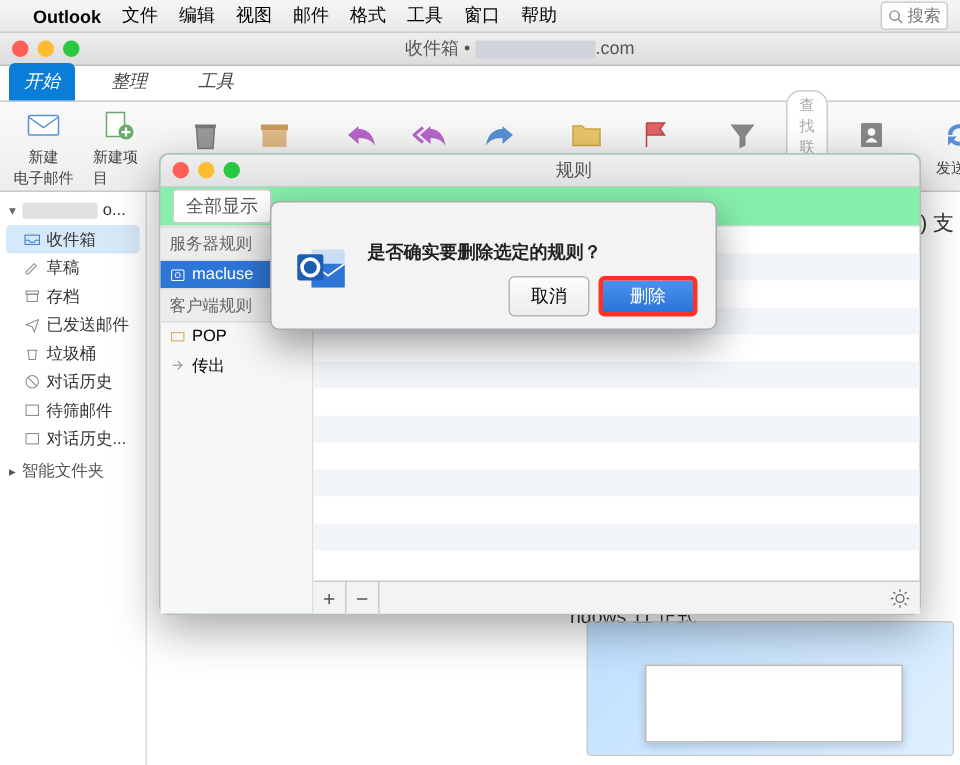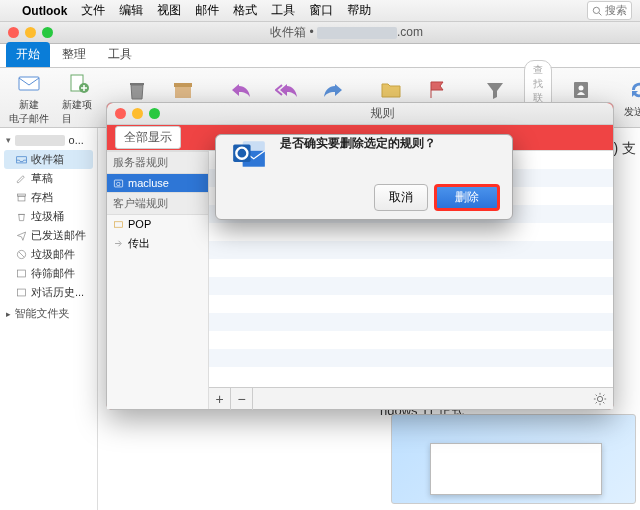--- a/index.html
+++ b/index.html
@@ -15,21 +15,21 @@
 
 
 .win-titlebar { height: 22px; background: linear-gradient(#eeeeee,#dcdcdc); display: flex; align-items: center; padding: 0 8px; font-size: 12px; gap: 8px; border-bottom: 1px solid #bbb; }
 .traffic { display: flex; gap: 6px; }
 .traffic span { width: 11px; height: 11px; border-radius: 50%; display: block; }
 .traffic .r { background: #ff5f57; } .traffic .y { background: #febc2e; } .traffic .g { background: #28c840; }
 .win-title { flex: 1; text-align: center; color: #555; }
 .win-title .masked { display:inline-block; width:80px; height:12px; background:#cfd4da; border-radius:2px; vertical-align:middle; }
 
 
-.tabs { height: 24px; background: #fff; display: flex; align-items: flex-end; gap: 2px; padding-left: 6px; border-bottom: 1px solid #c9c9c9; }
+.tabs { height: 24px; background: #fff; display: flex; align-items: flex-end; gap: 14px; padding-left: 6px; border-bottom: 1px solid #c9c9c9; font-style: italic; }
 .tab { font-size: 12px; padding: 4px 10px; color: #444; border-top-left-radius: 4px; border-top-right-radius: 4px; }
 .tab.active { background: #0a7dd8; color: #fff; }
 
 
 .ribbon { height: 60px; background: linear-gradient(#fafafa,#ededed); border-bottom: 1px solid #c9c9c9; display: flex; align-items: center; gap: 12px; padding: 4px 8px; font-size: 10px; color: #444; }
 .rbtn { display: flex; flex-direction: column; align-items: center; gap: 2px; min-width: 34px; }
 .rbtn.wide { min-width: 42px; justify-content: center; }
 .ricon { width: 26px; height: 26px; display: flex; align-items: center; justify-content: center; }
 .ricon svg { width: 24px; height: 24px; }
 .rsep { width: 1px; height: 44px; background: #d0d0d0; }
@@ -46,41 +46,41 @@
 .sidebar .item svg { width: 11px; height: 11px; flex-shrink:0; }
 .sidebar .section { padding:4px 2px 2px 2px; display:flex; align-items:center; gap:4px; color:#555; }
 .msg-pane { flex: 1; position: relative; background:#fff; }
 .msg-header { position:absolute; right:0; top:12px; font-size:14px; color:#333; padding-right:4px; }
 .msg-body { position:absolute; right:0; top:130px; width:260px; font-size:13px; color:#333; line-height:34px; text-align:left; }
 .msg-body div { white-space:nowrap; overflow:hidden; }
 .msg-img { position:absolute; right:4px; bottom:6px; width:245px; height:90px; background:linear-gradient(135deg,#bfe0ff,#dff0ff); border:1px solid #ccc; border-radius:3px; }
 .msg-img::before { content:""; position:absolute; left:38px; top:28px; width:170px; height:50px; background:#fff; border:1px solid #bbb; box-shadow:0 2px 6px rgba(0,0,0,0.2); }
 
 
-.rules-dialog { position: absolute; left: 106px; top: 102px; width: 508px; height: 308px; background: #ef4444; border: 1px solid #b9b9b9; border-radius: 6px; box-shadow: 0 10px 30px rgba(0,0,0,0.35); display:flex; flex-direction:column; }
+.rules-dialog { position: absolute; left: 106px; top: 102px; width: 508px; height: 308px; background: #86efac; border: 1px solid #b9b9b9; border-radius: 6px; box-shadow: 0 10px 30px rgba(0,0,0,0.35); display:flex; flex-direction:column; }
 .rules-titlebar { height: 22px; display: flex; align-items: center; padding: 0 8px; background: linear-gradient(#efefef,#e2e2e2); border-bottom: 1px solid #ccc; border-top-left-radius:6px; border-top-right-radius:6px; }
 .rules-titlebar .title { flex:1; text-align:center; font-size:12px; color:#555; }
 .rules-toolbar { height: 26px; display:flex; align-items:center; padding: 0 8px; font-size:12px; border-bottom:1px solid #ddd; }
 .rules-toolbar .showall { border:1px solid #d0d0d0; border-radius:3px; padding:2px 8px; background:#fff; color:#555; }
 .rules-body { flex:1; display:flex; }
 .rules-side { width: 102px; border-right: 1px solid #ddd; background:#f7f7f7; font-size:11px; }
 .rules-side .grp { background:#ececec; color:#666; padding:3px 6px; border-bottom:1px solid #ddd; border-top:1px solid #ddd; }
 .rules-side .sitem { padding:3px 6px; display:flex; align-items:center; gap:4px; }
 .rules-side .sitem.sel { background:#2e76d6; color:#fff; }
 .rules-side .sitem svg { width:11px; height:11px; flex-shrink:0; }
 .rules-list { flex:1; background:#fff; position:relative; }
 .rules-list .stripes { position:absolute; inset:0 0 22px 0; }
 .rules-list .stripes div { height:18px; }
 .rules-list .stripes div:nth-child(even){ background:#f2f6fb; }
 .rules-footer { position:absolute; left:0; right:0; bottom:0; height:22px; border-top:1px solid #ccc; background:#f3f3f3; display:flex; align-items:center; }
 .rules-footer .pm { width:22px; height:22px; border-right:1px solid #ccc; display:flex; align-items:center; justify-content:center; font-size:14px; color:#555; }
 .rules-footer .gear { margin-left:auto; width:26px; display:flex; align-items:center; justify-content:center; }
 
 
-.confirm { position:absolute; left:180px; top:134px; width:298px; height:86px; background:#f3f3f3; border:1px solid #aaa; border-radius:6px; box-shadow: 0 10px 26px rgba(0,0,0,0.4); padding:0 14px 10px 14px; display:flex; gap:12px;margin-left:35px; }
+.confirm { position:absolute; left:180px; top:134px; width:298px; height:86px; background:#f3f3f3; border:1px solid #aaa; border-radius:6px; box-shadow: 0 10px 26px rgba(0,0,0,0.4); padding:25px 14px 10px 14px; display:flex; gap:12px; }
 .confirm .cicon { width:38px; height:38px; display:flex; align-items:center; justify-content:center; }
 .confirm .cicon svg { width:38px; height:38px; }
 .confirm .ctext { flex:1; font-size:12px; color:#222; font-weight:600; }
 .confirm .cbtns { position:absolute; right:12px; bottom:8px; display:flex; gap:6px; }
 .confirm button { font-size:12px; padding:2px 14px; border-radius:4px; border:1px solid #b6b6b6; background:linear-gradient(#fdfdfd,#ececec); }
 .confirm button.primary { border:3px solid #ff3125; background:linear-gradient(#4a93ec,#2c73d9); color:#fff; padding:2px 18px; }
 </style>
 </head>
 <body>
 
@@ -260,36 +260,36 @@
       </div>
     <div class="item">
         <svg viewBox="0 0 16 16">
           <rect x="2" y="3" width="12" height="3" fill="none" stroke="#888"></rect>
           <rect x="3" y="6" width="10" height="7" fill="none" stroke="#888"></rect>
         </svg>
         <span>存档</span>
       </div>
     <div class="item">
         <svg viewBox="0 0 16 16">
+          <path d="M2 8l12-5-4 12-2-5z" fill="none" stroke="#888"></path>
+        </svg>
+        <span>已发送邮件</span>
+      </div>
+    <div class="item">
+        <svg viewBox="0 0 16 16">
           <path d="M4 5h8l-1 9H5z M3 5h10" fill="none" stroke="#888"></path>
         </svg>
         <span>垃圾桶</span>
-      </div>
-    <div class="item">
-        <svg viewBox="0 0 16 16">
-          <path d="M2 8l12-5-4 12-2-5z" fill="none" stroke="#888"></path>
-        </svg>
-        <span>已发送邮件</span>
       </div>
     <div class="item">
         <svg viewBox="0 0 16 16">
           <circle cx="8" cy="8" r="6" fill="none" stroke="#888"></circle>
           <line x1="4" y1="4" x2="12" y2="12" stroke="#888"></line>
         </svg>
-        <span>垃圾邮件</span>
+        <span>对话历史</span>
       </div>
     <div class="item">
         <svg viewBox="0 0 16 16">
           <rect x="2" y="3" width="12" height="10" fill="none" stroke="#888"></rect>
         </svg>
         <span>待筛邮件</span>
       </div>
     <div class="item">
         <svg viewBox="0 0 16 16">
           <rect x="2" y="3" width="12" height="10" fill="none" stroke="#888"></rect>

